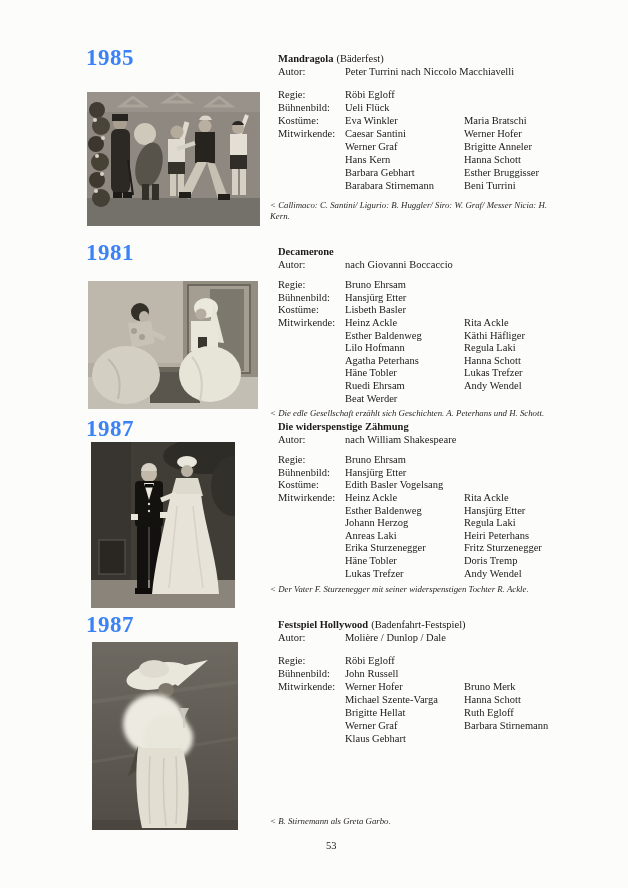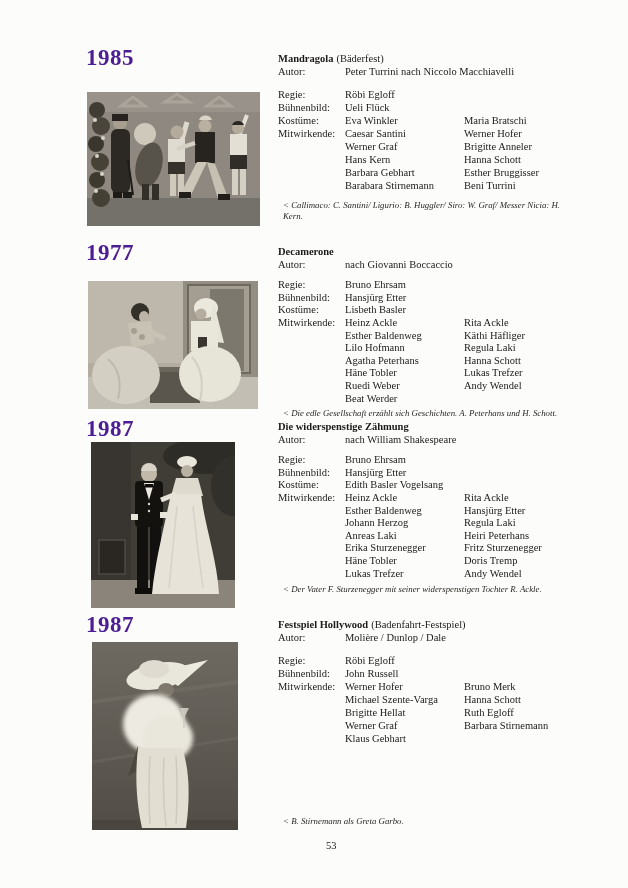--- a/index.html
+++ b/index.html
@@ -9,21 +9,21 @@
     margin:0 auto;
     background:#fcfcfa;
     font-family:"Liberation Serif", serif;
     color:#1c1a18;
     overflow:hidden;
     box-shadow:0 0 4px rgba(0,0,0,.2);
   }
   .year{
     position:absolute;left:86px;margin:0;
     font-size:23px;line-height:24px;font-weight:bold;
-    letter-spacing:0.5px;color:#4c1d95;
+    letter-spacing:0.5px;color:#3b82f6;
   }
   #s1 .year{top:46px;}
   #s2 .year{top:241px;}
   #s3 .year{top:417px;}
   #s4 .year{top:613px;}
 
   .photo{position:absolute;overflow:hidden;background:#8e8880;}
   #s1 .photo{left:87px;top:92px;width:173px;height:134px;}
   #s2 .photo{left:88px;top:281px;width:170px;height:128px;}
   #s3 .photo{left:91px;top:442px;width:144px;height:166px;}
@@ -39,21 +39,21 @@
   .row{white-space:nowrap;}
   .ptitle{font-weight:bold;}
   .psuffix{margin-left:3px;}
   .lbl{display:inline-block;width:67px;vertical-align:top;}
   .c1{display:inline-block;width:119px;vertical-align:top;}
   .c1.wide{width:auto;}
   .spacer{height:10px;}
   #s2 .spacer,#s3 .spacer{height:8px;}
 
   .caption{
-    position:absolute;left:283px;width:296px;margin:0;
+    position:absolute;left:270px;width:296px;margin:0;
     font-style:italic;font-size:8.8px;line-height:10.8px;color:#2a2724;
   }
   #s1 .caption{top:200px;}
   #s2 .caption{top:408px;}
   #s3 .caption{top:584px;}
   #s4 .caption{top:816px;}
 
   .page-number{
     position:absolute;left:326px;top:840px;
     font-size:10.5px;color:#232120;
@@ -150,21 +150,21 @@
       <div class="row"><span class="lbl">Mitwirkende:</span><span class="c1">Caesar Santini</span><span class="c2">Werner Hofer</span></div>
       <div class="row"><span class="lbl"></span><span class="c1">Werner Graf</span><span class="c2">Brigitte Anneler</span></div>
       <div class="row"><span class="lbl"></span><span class="c1">Hans Kern</span><span class="c2">Hanna Schott</span></div>
       <div class="row"><span class="lbl"></span><span class="c1">Barbara Gebhart</span><span class="c2">Esther Bruggisser</span></div>
       <div class="row"><span class="lbl"></span><span class="c1">Barabara Stirnemann</span><span class="c2">Beni Turrini</span></div>
     </div>
     <p class="caption">&lt; Callimaco: C. Santini/ Ligurio: B. Huggler/ Siro: W. Graf/ Messer Nicia: H. Kern.</p>
   </section>
 
   <section class="prod" id="s2">
-    <h2 class="year">1977</h2>
+    <h2 class="year">1981</h2>
 
     <div class="photo">
       <svg width="170" height="128" viewBox="0 0 170 128" xmlns="http://www.w3.org/2000/svg">
         <rect width="170" height="128" fill="#b2aca1"></rect>
         <rect x="0" y="0" width="110" height="82" fill="#bdb7ac"></rect>
         <rect x="95" y="0" width="75" height="96" fill="#948e82"></rect>
         <rect x="100" y="4" width="62" height="88" fill="#a49e92" stroke="#6e695f" stroke-width="2"></rect>
         <rect x="122" y="8" width="34" height="82" fill="#7d786d"></rect>
         <rect y="96" width="170" height="32" fill="#c3beb3"></rect>
         <rect x="62" y="88" width="50" height="34" fill="#5b564d"></rect>
@@ -200,21 +200,21 @@
       <div class="row"><span class="lbl">Autor:</span><span class="c1 wide">nach Giovanni Boccaccio</span></div>
       <div class="spacer"></div>
       <div class="row"><span class="lbl">Regie:</span><span class="c1">Bruno Ehrsam</span></div>
       <div class="row"><span class="lbl">Bühnenbild:</span><span class="c1">Hansjürg Etter</span></div>
       <div class="row"><span class="lbl">Kostüme:</span><span class="c1">Lisbeth Basler</span></div>
       <div class="row"><span class="lbl">Mitwirkende:</span><span class="c1">Heinz Ackle</span><span class="c2">Rita Ackle</span></div>
       <div class="row"><span class="lbl"></span><span class="c1">Esther Baldenweg</span><span class="c2">Käthi Häfliger</span></div>
       <div class="row"><span class="lbl"></span><span class="c1">Lilo Hofmann</span><span class="c2">Regula Laki</span></div>
       <div class="row"><span class="lbl"></span><span class="c1">Agatha Peterhans</span><span class="c2">Hanna Schott</span></div>
       <div class="row"><span class="lbl"></span><span class="c1">Häne Tobler</span><span class="c2">Lukas Trefzer</span></div>
-      <div class="row"><span class="lbl"></span><span class="c1">Ruedi Weber</span><span class="c2">Andy Wendel</span></div>
+      <div class="row"><span class="lbl"></span><span class="c1">Ruedi Ehrsam</span><span class="c2">Andy Wendel</span></div>
       <div class="row"><span class="lbl"></span><span class="c1">Beat Werder</span><span class="c2"></span></div>
     </div>
     <p class="caption">&lt; Die edle Gesellschaft erzählt sich Geschichten. A. Peterhans und H. Schott.</p>
   </section>
 
   <section class="prod" id="s3">
     <h2 class="year">1987</h2>
 
     <div class="photo">
       <svg width="144" height="166" viewBox="0 0 144 166" xmlns="http://www.w3.org/2000/svg">

